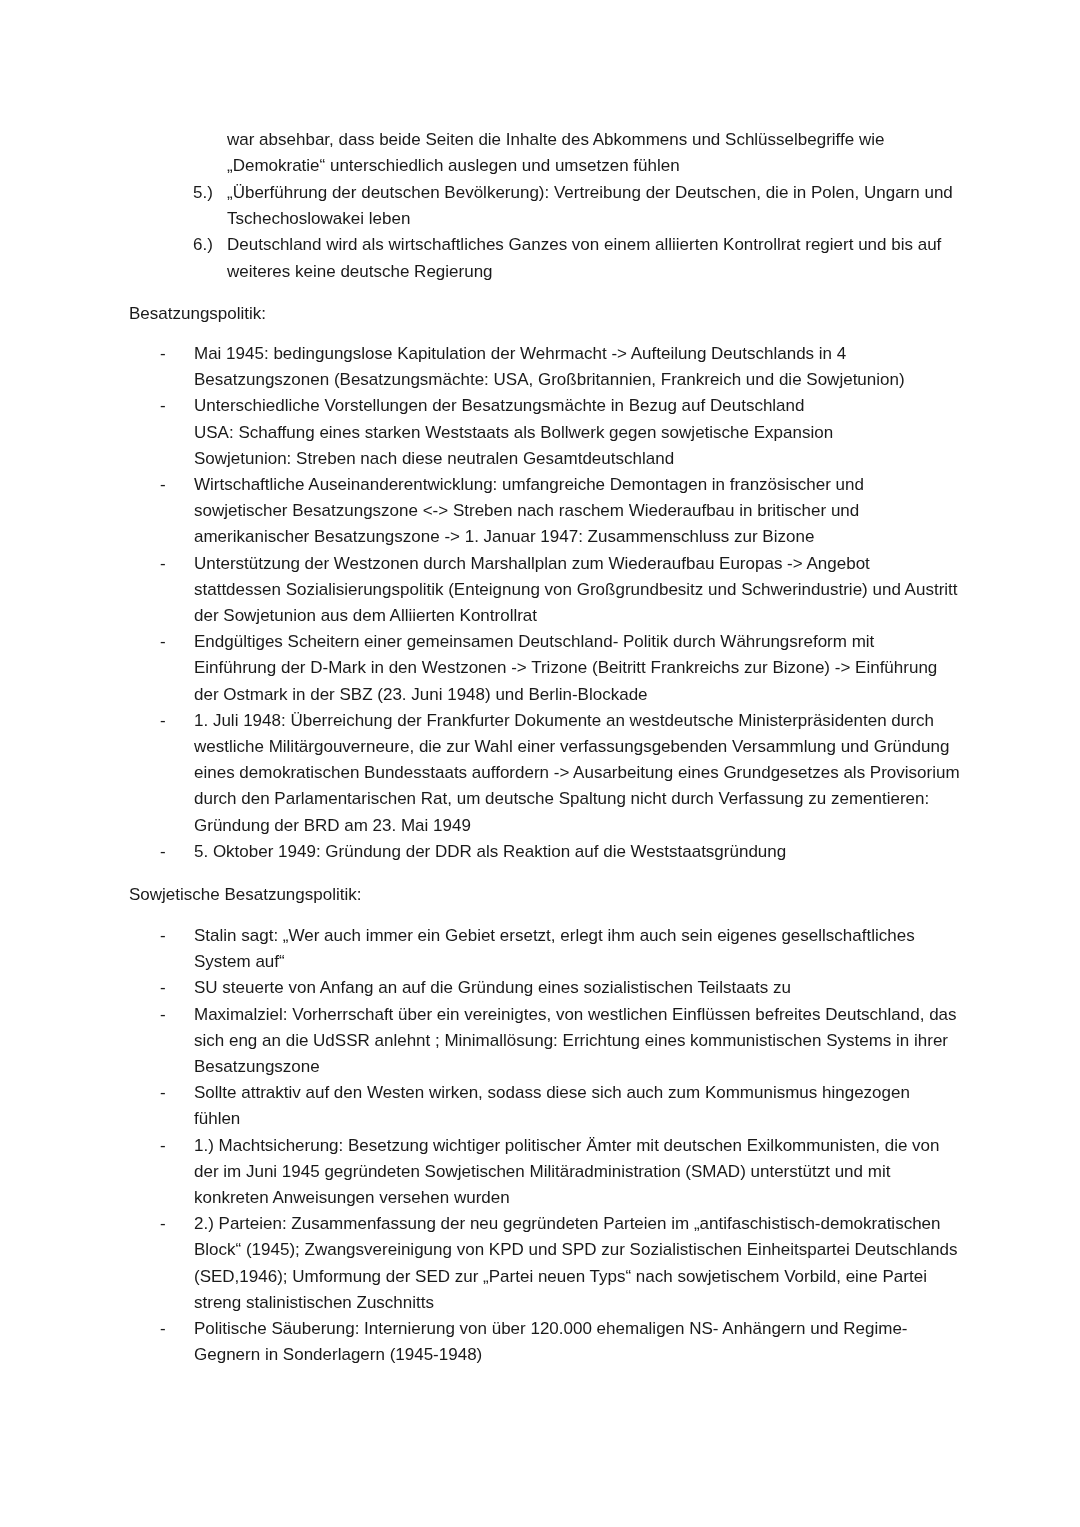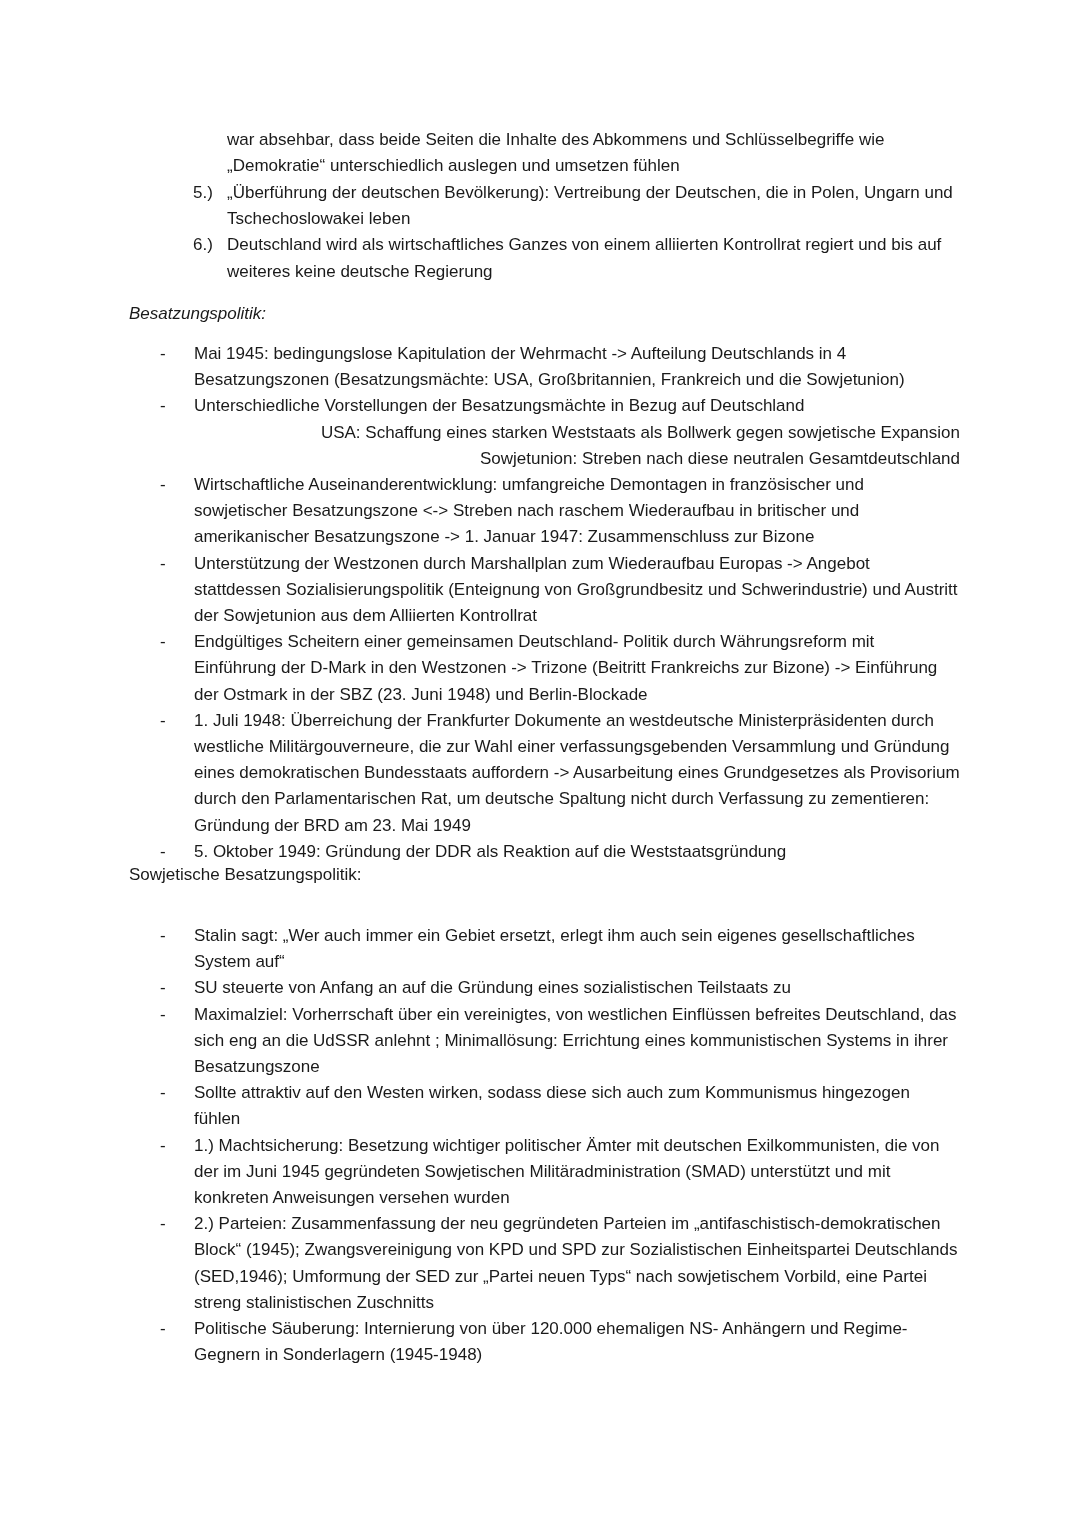--- a/index.html
+++ b/index.html
@@ -11,21 +11,21 @@
     }
     .page { position: absolute; left: 0; top: 0; width: 1080px; height: 1343px; }
     .numbered { position: absolute; left: 193px; width: 760px; }
     .numbered .item { position: relative; padding-left: 34px; line-height: 26.2px; }
     .numbered .num { position: absolute; left: 0; top: 0; }
     .cont { position: absolute; left: 227px; width: 740px; line-height: 26.2px; }
     .heading { position: absolute; left: 129px; line-height: 26px; }
     .blist { position: absolute; left: 160px; width: 800px; margin: 0; padding: 0; list-style: none; }
     .blist li { position: relative; padding-left: 34px; line-height: 26.2px; }
     .blist .dash { position: absolute; left: 0; top: 0; }
-    .sub { display: block; text-align: right; }
+    .sub { display: block; }
   </style>
 </head>
 <body>
 
 <div class="page">
 
   <div class="cont" style="top:127px;">
     <div>war absehbar, dass beide Seiten die Inhalte des Abkommens  und Schlüsselbegriffe  wie</div>
     <div>„Demokratie“ unterschiedlich  auslegen und umsetzen fühlen</div>
   </div>
@@ -34,21 +34,21 @@
     <div class="item">
       <span class="num">5.)</span>
       <span>„Überführung  der deutschen Bevölkerung): Vertreibung  der Deutschen, die in Polen, Ungarn und Tschechoslowakei  leben</span>
     </div>
     <div class="item">
       <span class="num">6.)</span>
       <span>Deutschland wird als wirtschaftliches Ganzes von einem alliierten Kontrollrat regiert und bis auf weiteres keine deutsche Regierung</span>
     </div>
   </div>
 
-  <div class="heading" style="top:301px;font-style:italic;">Besatzungspolitik:</div>
+  <div class="heading" style="top:301px;">Besatzungspolitik:</div>
 
   <ul class="blist" style="top:341px;">
     <li>
       <span class="dash">-</span>
       <span>Mai 1945: bedingungslose  Kapitulation  der Wehrmacht -&gt; Aufteilung  Deutschlands  in 4 Besatzungszonen  (Besatzungsmächte:  USA, Großbritannien,  Frankreich und die Sowjetunion)</span>
     </li>
     <li>
       <span class="dash">-</span>
       <span>Unterschiedliche  Vorstellungen  der Besatzungsmächte  in Bezug auf Deutschland</span>
       <span class="sub">USA: Schaffung eines starken Weststaats als Bollwerk gegen sowjetische Expansion</span>
@@ -69,21 +69,21 @@
     <li>
       <span class="dash">-</span>
       <span>1. Juli 1948: Überreichung  der Frankfurter  Dokumente  an westdeutsche  Ministerpräsidenten durch westliche Militärgouverneure,  die zur Wahl einer verfassungsgebenden  Versammlung und Gründung  eines demokratischen  Bundesstaats  auffordern  -&gt; Ausarbeitung  eines Grundgesetzes  als Provisorium  durch den Parlamentarischen  Rat, um deutsche Spaltung  nicht durch Verfassung zu zementieren:  Gründung  der BRD am 23. Mai 1949</span>
     </li>
     <li>
       <span class="dash">-</span>
       <span>5. Oktober 1949: Gründung  der DDR als Reaktion auf die Weststaatsgründung</span>
     </li>
   </ul>
 
-  <div class="heading" style="top:862px;">Sowjetische  Besatzungspolitik:</div>
+  <div class="heading" style="top:882px;">Sowjetische  Besatzungspolitik:</div>
 
   <ul class="blist" style="top:923px;">
     <li>
       <span class="dash">-</span>
       <span>Stalin sagt: „Wer auch immer ein Gebiet ersetzt, erlegt ihm auch sein eigenes gesellschaftliches  System auf“</span>
     </li>
     <li>
       <span class="dash">-</span>
       <span>SU steuerte von Anfang an auf die Gründung  eines sozialistischen  Teilstaats zu</span>
     </li>

